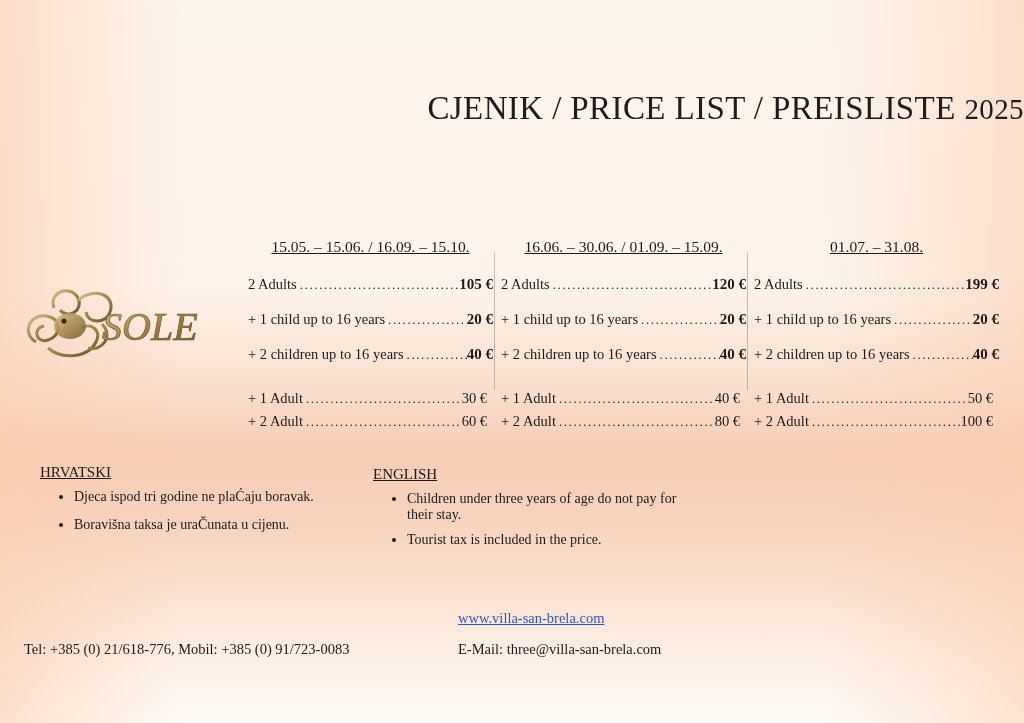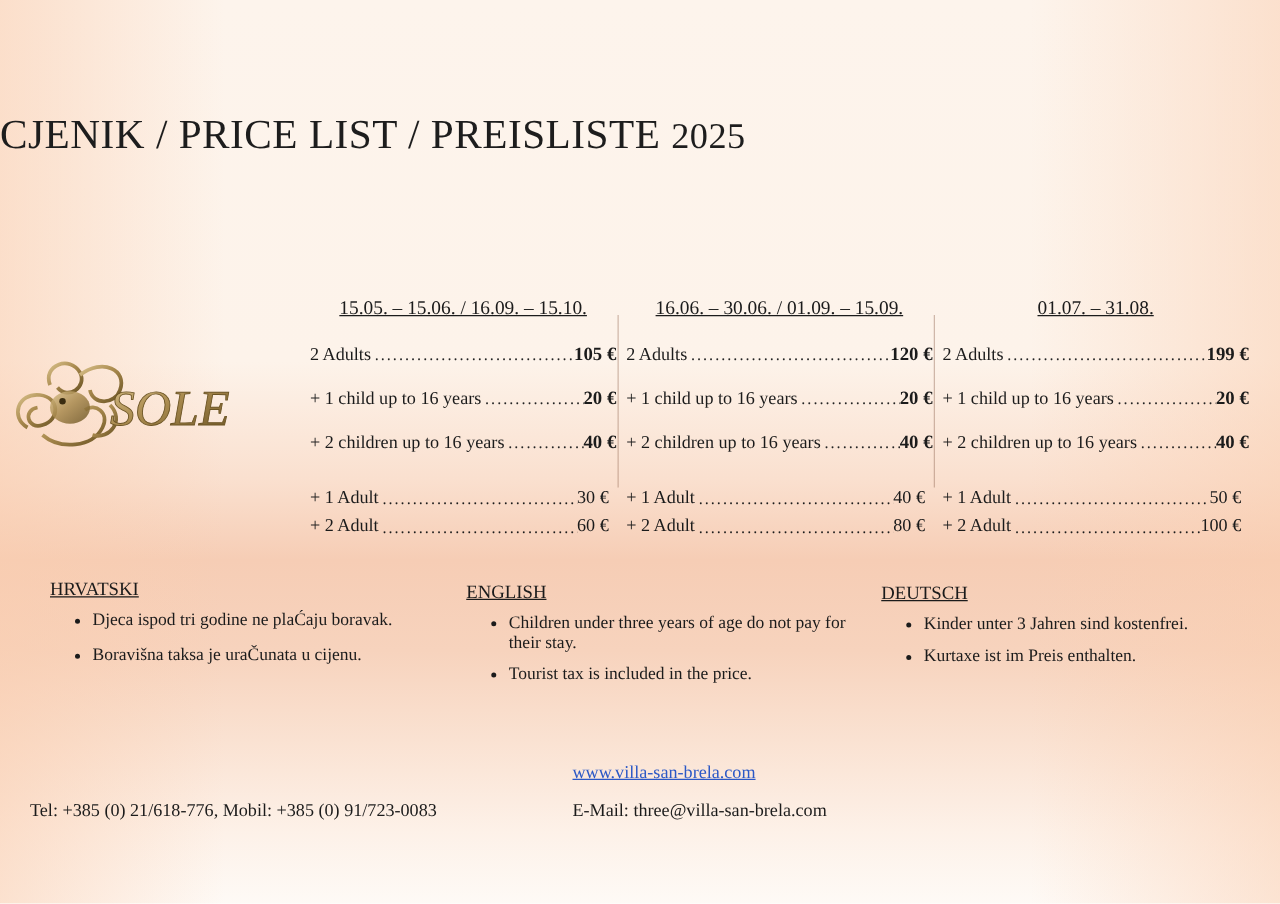--- a/index.html
+++ b/index.html
@@ -45,32 +45,32 @@
     background: linear-gradient(to left, rgba(250,205,175,0.5), rgba(253,244,236,0));
     pointer-events: none;
   }
   .layer { position: relative; z-index: 2; }
 
   .title {
     position: absolute;
     top: 90px;
     left: 0;
     width: 1024px;
-    text-align: left;
+    text-align: right;
     font-size: 33px;
     letter-spacing: 0.4px;
     color: #1d1d1d;
     font-family: "Liberation Serif", serif;
   }
   .title .year { font-size: 29px; }
 
   
   .logo {
     position: absolute;
-    left: 4px;
+    left: 18px;
     top: 278px;
     width: 190px;
     height: 92px;
   }
   .logo svg { display: block; }
 
   
   .cols {
     position: absolute;
     top: 238px;
@@ -361,26 +361,19 @@
         <li>Tourist tax is included in the price.</li>
       </ul>
     </div>
     <div class="note note-hr">
       <h4>HRVATSKI</h4>
       <ul>
         <li>Djeca ispod tri godine ne plaĆaju boravak.</li>
         <li>Boravišna taksa je uraČunata u cijenu.</li>
       </ul>
     </div>
-    <div class="note note-de">
-      <h4>DEUTSCH</h4>
-      <ul>
-        <li>Kinder unter 3 Jahren sind kostenfrei.</li>
-        <li>Kurtaxe ist im Preis enthalten.</li>
-      </ul>
-    </div>
   </div>
 
   <div class="tel layer">Tel: +385 (0) 21/618-776, Mobil: +385 (0) 91/723-0083</div>
   <a class="web layer" href="#">www.villa-san-brela.com</a>
   <div class="mail layer">E-Mail: three@villa-san-brela.com</div>
 
 </div>
 
 </body></html>

